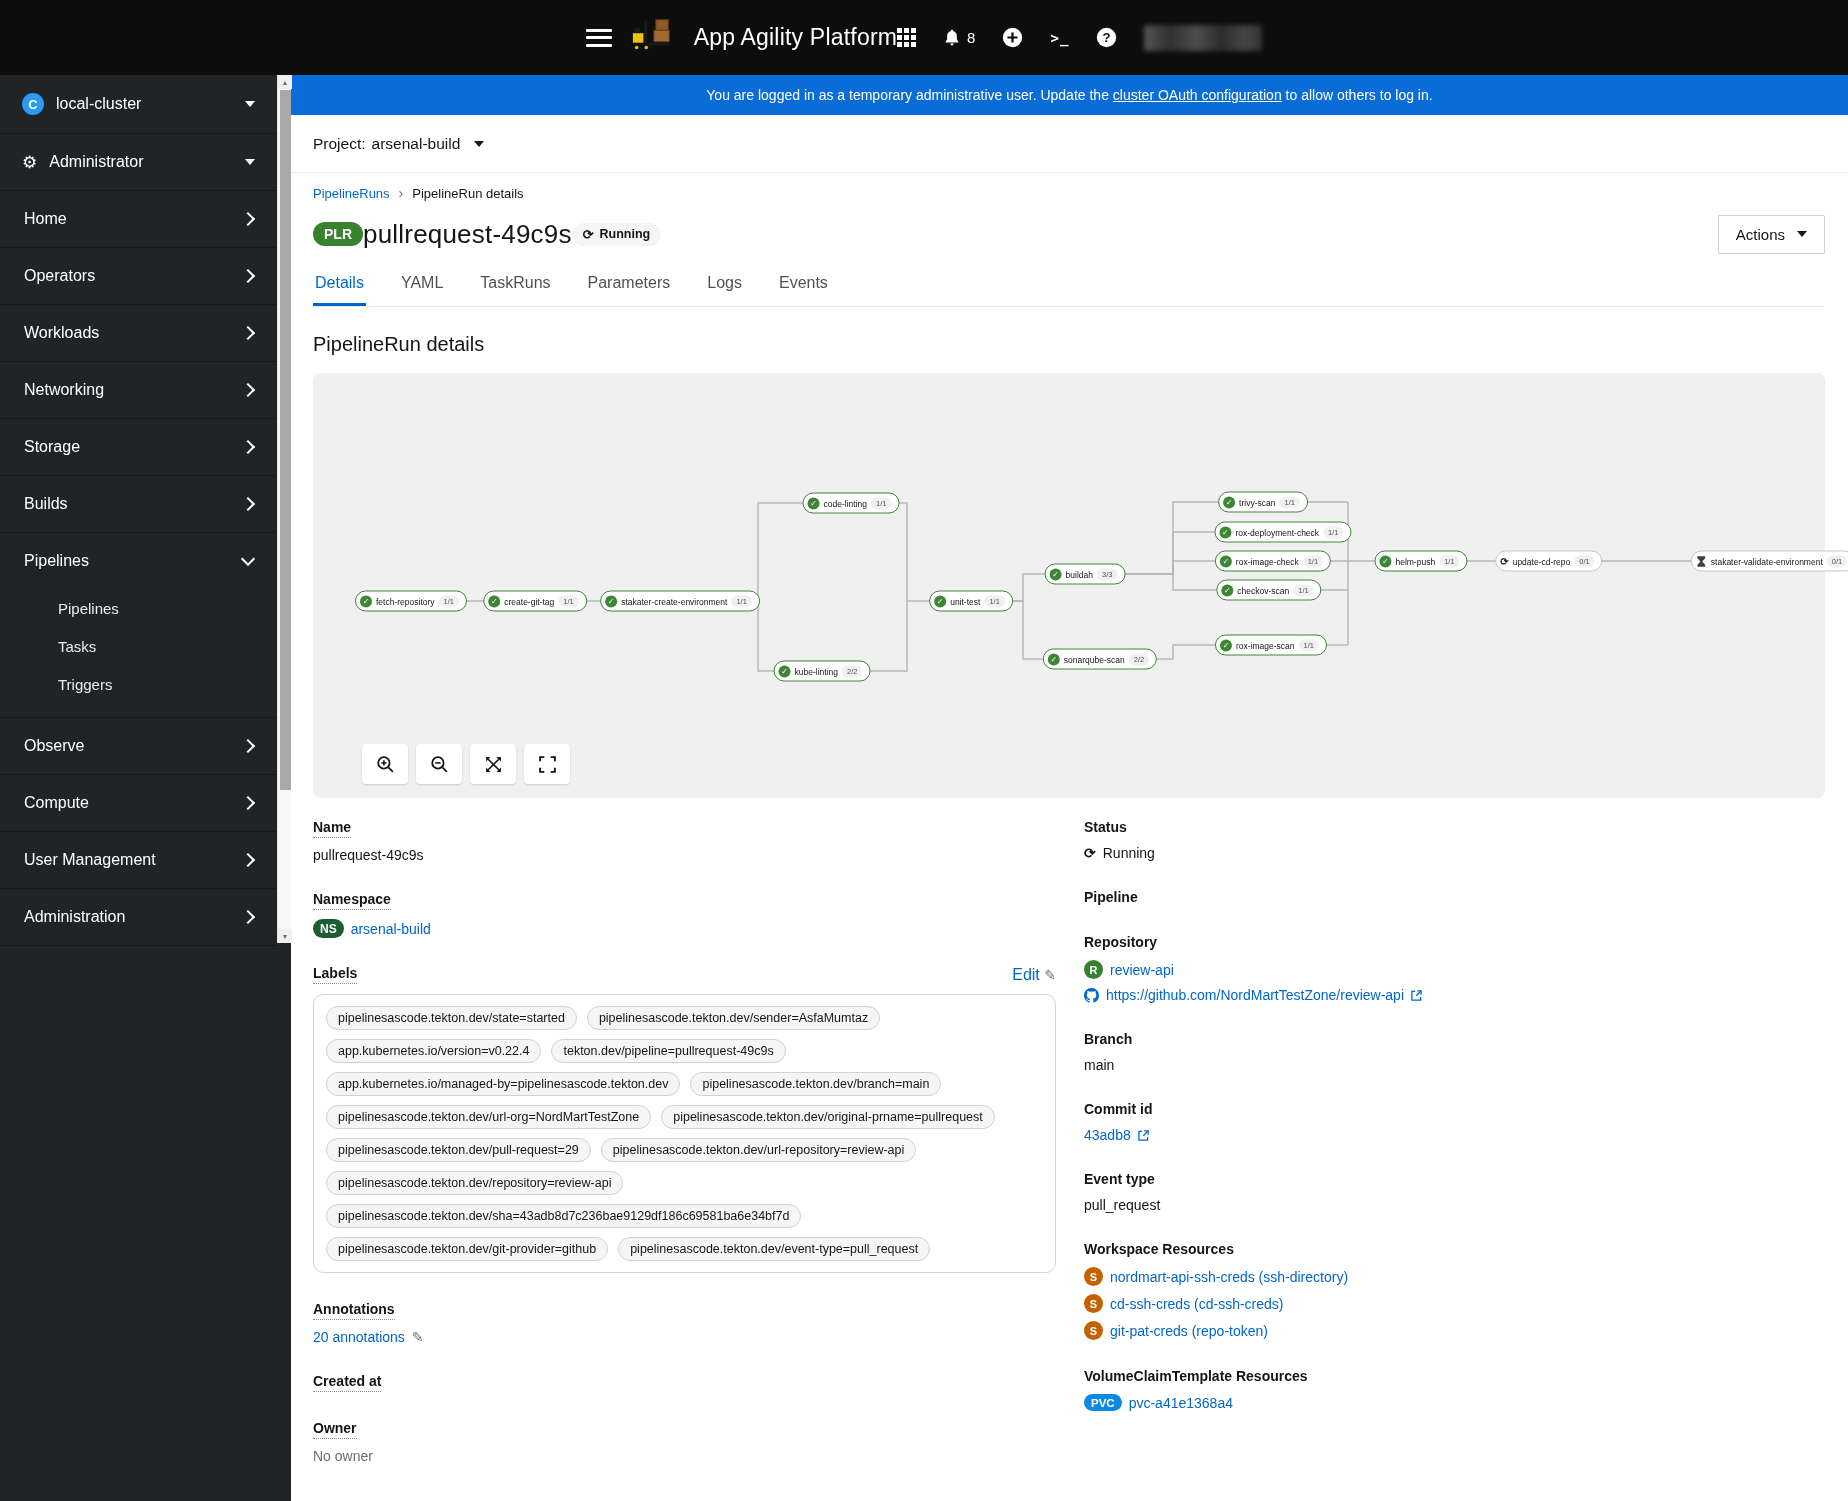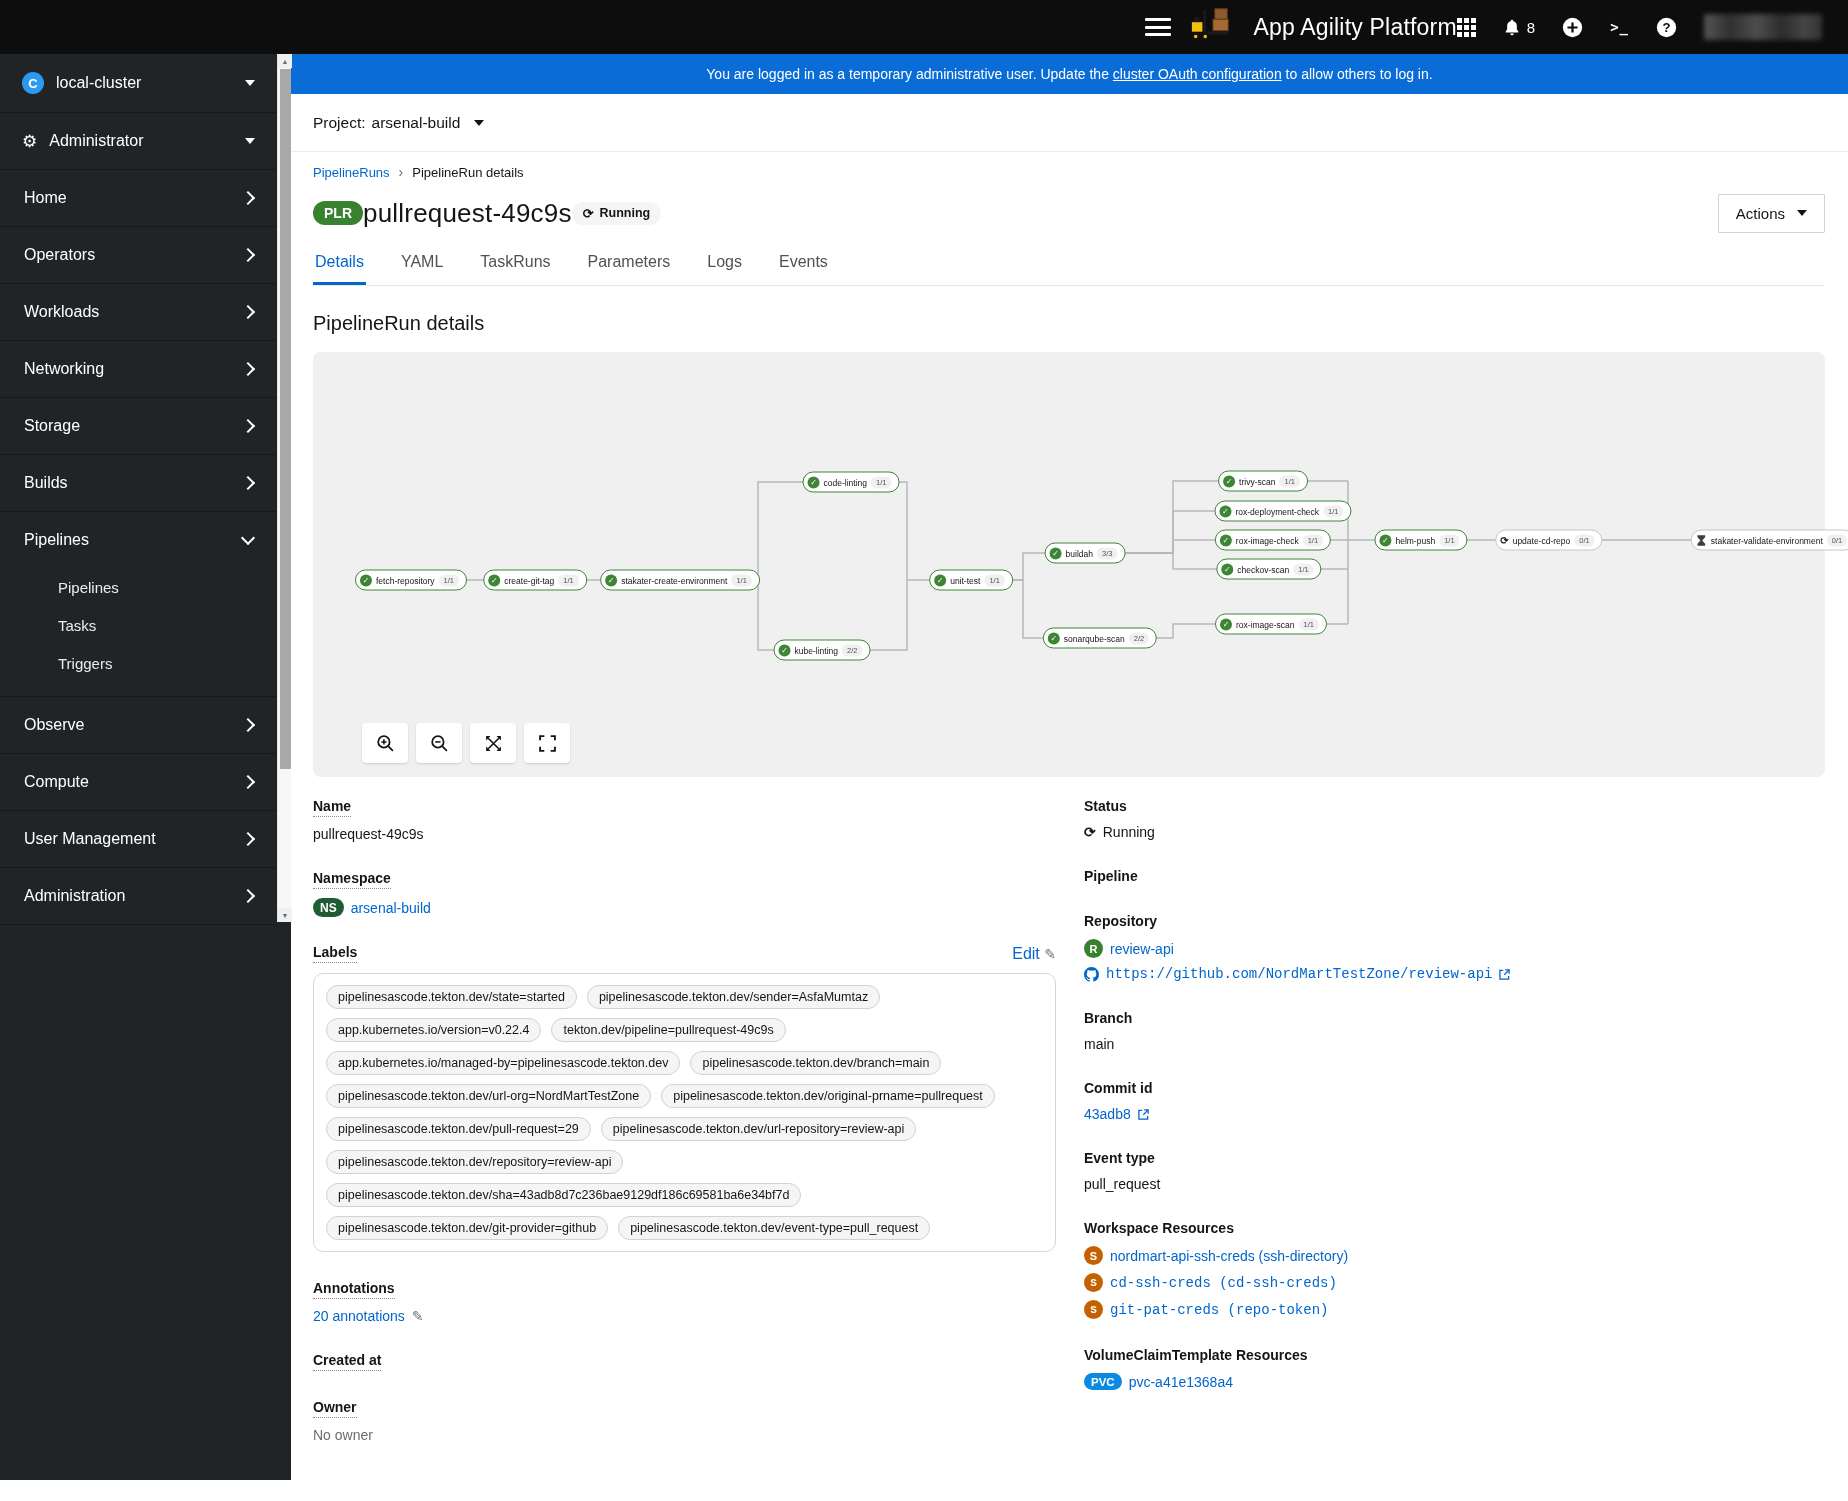--- a/index.html
+++ b/index.html
@@ -1,19 +1,19 @@
 <!DOCTYPE html>
 <html><head>
 <meta charset="utf-8">
 <style>
   html,body{margin:0;padding:0;overflow:hidden;}
   body{width:1848px;height:1501px;font-family:"Liberation Sans",sans-serif;color:#151515;background:#fff;}
   a{text-decoration:none;}
   
-  .masthead{height:54px;background:#0d0d0d;display:flex;align-items:center;justify-content:flex-end;padding:8px 26px;box-sizing:border-box;}
+  .masthead{height:75px;background:#0d0d0d;display:flex;align-items:center;justify-content:center;padding:8px 26px;box-sizing:border-box;}
   .mast-left{display:flex;align-items:center;gap:18px;}
   .burger{width:26px;height:18px;display:flex;flex-direction:column;justify-content:space-between;background:none;border:none;padding:0;cursor:pointer;}
   .burger span{display:block;height:3px;background:#fff;border-radius:1px;}
   .mast-title{color:#fff;font-size:23px;letter-spacing:.2px;margin-left:2px;}
   .mast-right{display:flex;align-items:center;gap:27px;}
   .micon{background:none;border:none;padding:0;color:#fff;display:flex;align-items:center;cursor:pointer;}
   .grid-ic{display:grid;grid-template-columns:repeat(3,5px);grid-template-rows:repeat(3,5px);gap:2px;}
   .grid-ic i{background:#fff;}
   .bell-wrap{gap:6px;font-size:15px;}
   .term-ic{font-family:"DejaVu Sans Mono",monospace;font-weight:bold;font-size:14px;letter-spacing:1px;}
@@ -72,21 +72,21 @@
   .zoomctl{position:absolute;left:49px;top:371px;display:flex;gap:8px;}
   .zbtn{width:46px;height:40px;background:#fff;border:none;border-radius:4px;box-shadow:0 1px 2px rgba(0,0,0,.15);display:flex;align-items:center;justify-content:center;cursor:pointer;}
   
   .details{display:flex;gap:28px;margin-top:20px;}
   .dcol-l{width:743px;flex:none;}
   .dcol-r{flex:1;min-width:0;}
   .grp{margin-bottom:27px;}
   .dt{font-weight:bold;font-size:14px;display:inline-block;}
   .dt.dotted{border-bottom:1px dotted #8a8d90;padding-bottom:2px;}
   .dv{margin-top:9px;font-size:14px;display:flex;align-items:center;gap:7px;}
-  .dv + .dv{margin-top:8px;font-family:Liberation Mono, monospace;}
+  .dv + .dv{margin-top:8px;}
   .muted{color:#6a6e73;}
   .lnk{color:#0066cc;cursor:pointer;}
   .labels-head{display:flex;justify-content:space-between;align-items:center;}
   .pencil{color:#6a6e73;font-size:14px;}
   .labels-box{border:1px solid #d7d7d7;border-radius:10px;padding:11px 12px;margin-top:10px;display:flex;flex-wrap:wrap;gap:9px 10px;box-sizing:border-box;}
   .chip{background:#f5f5f5;border:1px solid #d2d2d2;border-radius:13px;padding:4px 11px;font-size:12.5px;white-space:nowrap;}
   .rb{display:inline-flex;align-items:center;justify-content:center;font-weight:bold;color:#fff;flex:none;}
   .rb-pill{border-radius:11px;padding:2.5px 7px;font-size:12px;}
   .rb-ns{background:#1e5c35;}
   .rb-epl{background:#38812f;}

